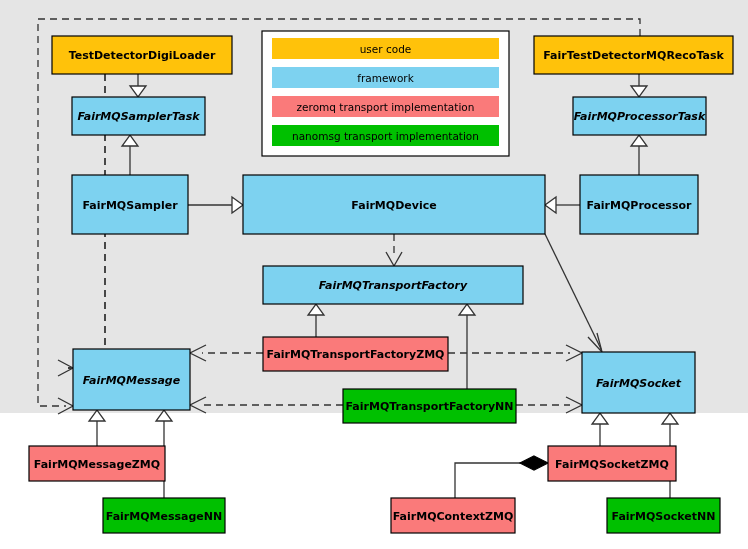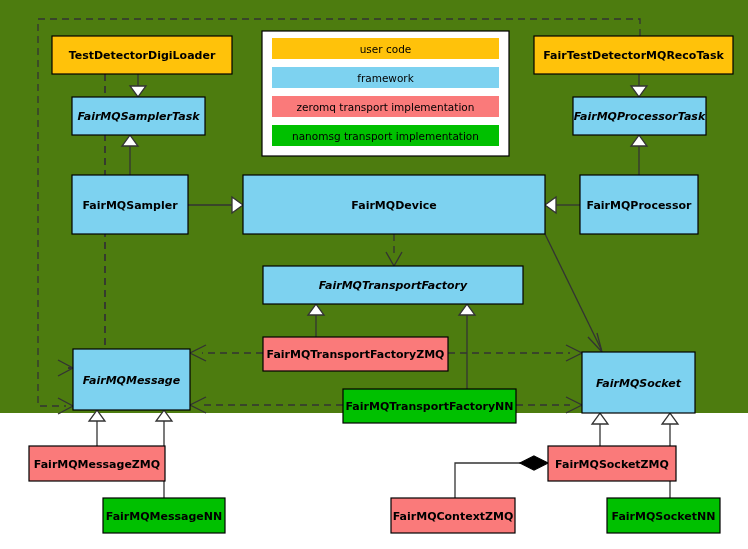--- a/index.html
+++ b/index.html
@@ -1,18 +1,18 @@
 <!DOCTYPE html>
 <html><head>
 <meta charset="utf-8">
 <style>
   html,body{margin:0;padding:0;background:#ffffff;}
   body{width:748px;height:549px;overflow:hidden;
        font-family:"DejaVu Sans","Liberation Sans",sans-serif;}
-  #stage{position:relative;width:748px;height:413px;background:#4d7c0f;}
+  #stage{position:relative;width:748px;height:413px;background:#e5e5e5;}
   svg{position:absolute;left:0;top:0;}
   .nodeBox{stroke:#000;stroke-width:1.2;}
   .nodeLbl{font-family:"DejaVu Sans","Liberation Sans",sans-serif;
            font-size:11px;font-weight:bold;fill:#000;
            text-anchor:middle;dominant-baseline:middle;}
   .nodeLbl.abs{font-style:italic;}
   .edge{stroke:#333;stroke-width:1.3;fill:none;}
   .edge.dash{stroke-dasharray:7,5;}
   .head{stroke:#333;stroke-width:1.3;fill:#fff;}
   .openHead{stroke:#333;stroke-width:1.3;fill:none;}

